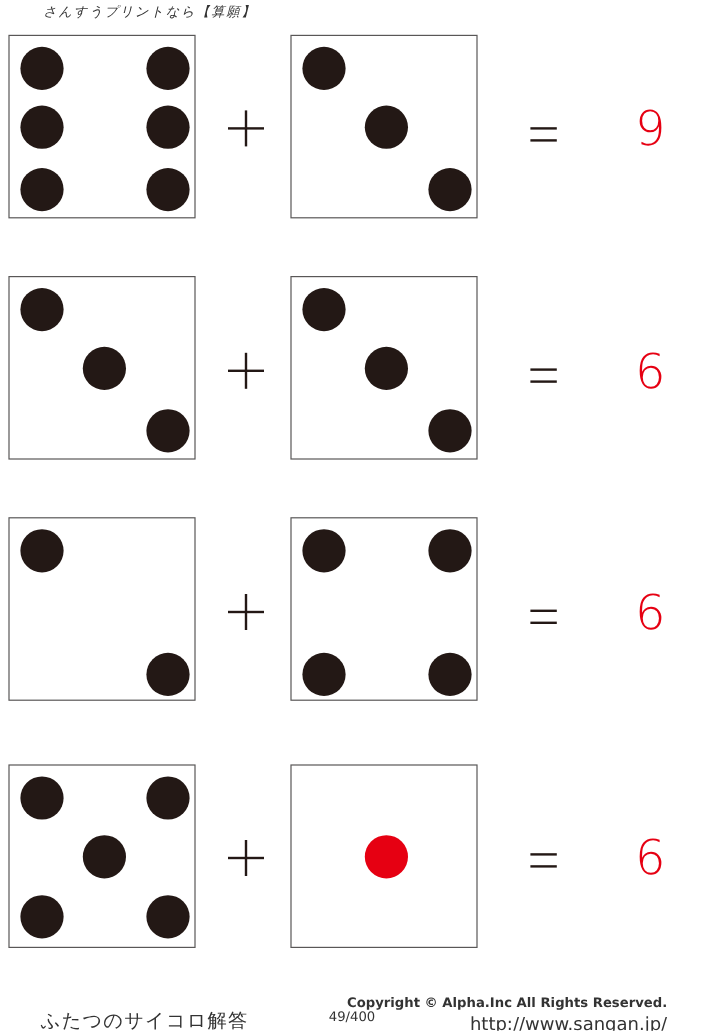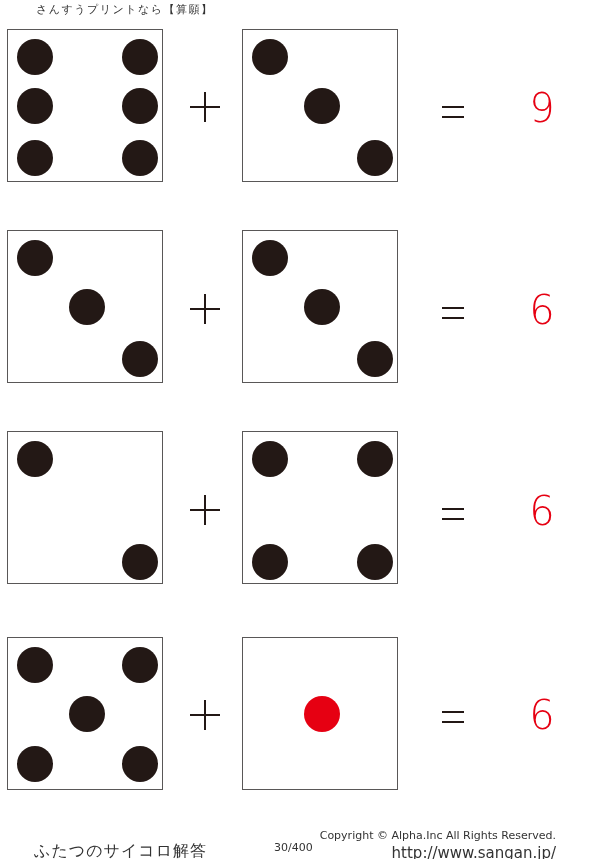--- a/index.html
+++ b/index.html
@@ -1,33 +1,33 @@
 <!DOCTYPE html>
 <html><head>
   <meta charset="utf-8">
   <style>
     html, body { margin:0; padding:0; background:#ffffff; }
     body { width:600px; height:859px; position:relative; overflow:hidden;
            font-family:"DejaVu Sans", sans-serif; color:#231815; }
-    .header-title { position:absolute; left:36px; top:2px; font-size:11px; letter-spacing:1.5px; color:#333; }
+    .header-title { position:absolute; left:36px; top:2px; font-size:11px; letter-spacing:1.5px; color:#333;font-style:italic; }
     .die { position:absolute; width:156px; height:153px; border:1.5px solid #595757; box-sizing:border-box; background:#fff; }
     .pip { position:absolute; width:36px; height:36px; border-radius:50%; background:#231815; }
     .pip.red { background:#e60012; }
     .plus { position:absolute; width:30px; height:30px; }
     .plus::before { content:""; position:absolute; left:0; top:14px; width:30px; height:2px; background:#231815; }
     .plus::after { content:""; position:absolute; left:14px; top:0; width:2px; height:30px; background:#231815; }
     .equals { position:absolute; width:22px; height:12px; }
     .equals::before, .equals::after { content:""; position:absolute; left:0; width:22px; height:2px; background:#231815; }
     .equals::before { top:0; }
     .equals::after { top:10px; }
     .answer { position:absolute; width:40px; text-align:center; font-size:40px; line-height:40px; color:#e60012;
               font-family:"DejaVu Sans", sans-serif; font-weight:200; }
     .footer-left { position:absolute; left:34px; top:841px; font-size:16px; letter-spacing:1px; color:#333; }
     .footer-page { position:absolute; left:274px; top:841px; font-size:11px; color:#333; }
-    .footer-copy { position:absolute; right:44px; top:829px; font-size:11px; color:#333; text-align:left; }
+    .footer-copy { position:absolute; right:44px; top:829px; font-size:11px; color:#333; text-align:left;font-weight:bold; }
     .footer-url { position:absolute; right:44px; top:844px; font-size:15px; color:#333; text-align:right; }
   </style>
 </head>
 <body>
 
 <div class="header-title">さんすうプリントなら【算願】</div>
 
 <div>
   <div class="die" style="left:7px;top:29px;">
     <div class="pip" style="left:9px;top:9px;"></div>
@@ -89,15 +89,15 @@
   </div>
   <div class="plus" style="left:190px;top:700px;"></div>
   <div class="die" style="left:242px;top:637px;">
     <div class="pip red" style="left:61px;top:58px;"></div>
   </div>
   <div class="equals" style="left:442px;top:711px;"></div>
   <div class="answer" style="left:522px;top:695px;">6</div>
 </div>
 
 <div class="footer-left">ふたつのサイコロ解答</div>
-<div class="footer-page">30/400</div>
+<div class="footer-page">49/400</div>
 <div class="footer-copy">Copyright ©  Alpha.Inc All Rights Reserved.</div>
 <div class="footer-url">http://www.sangan.jp/</div>
 
 </body></html>

